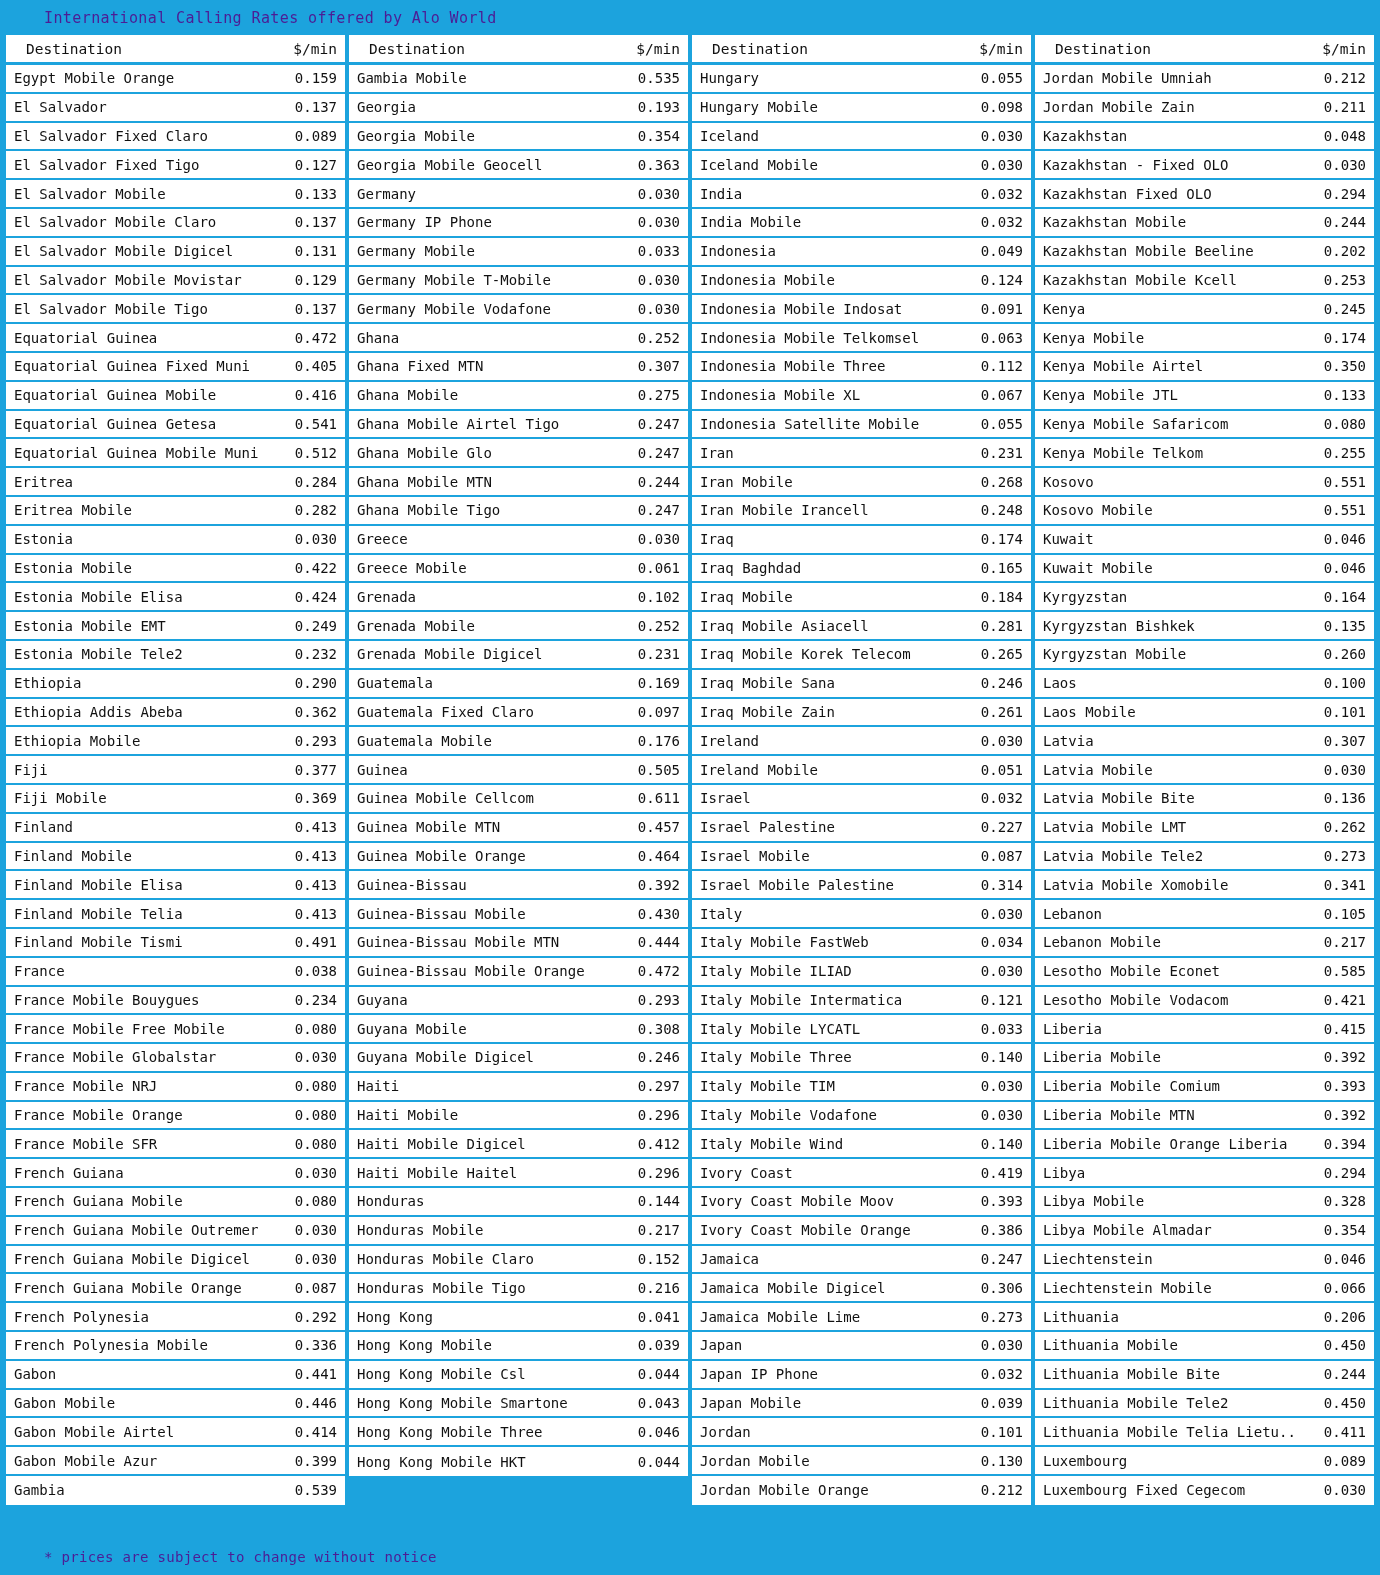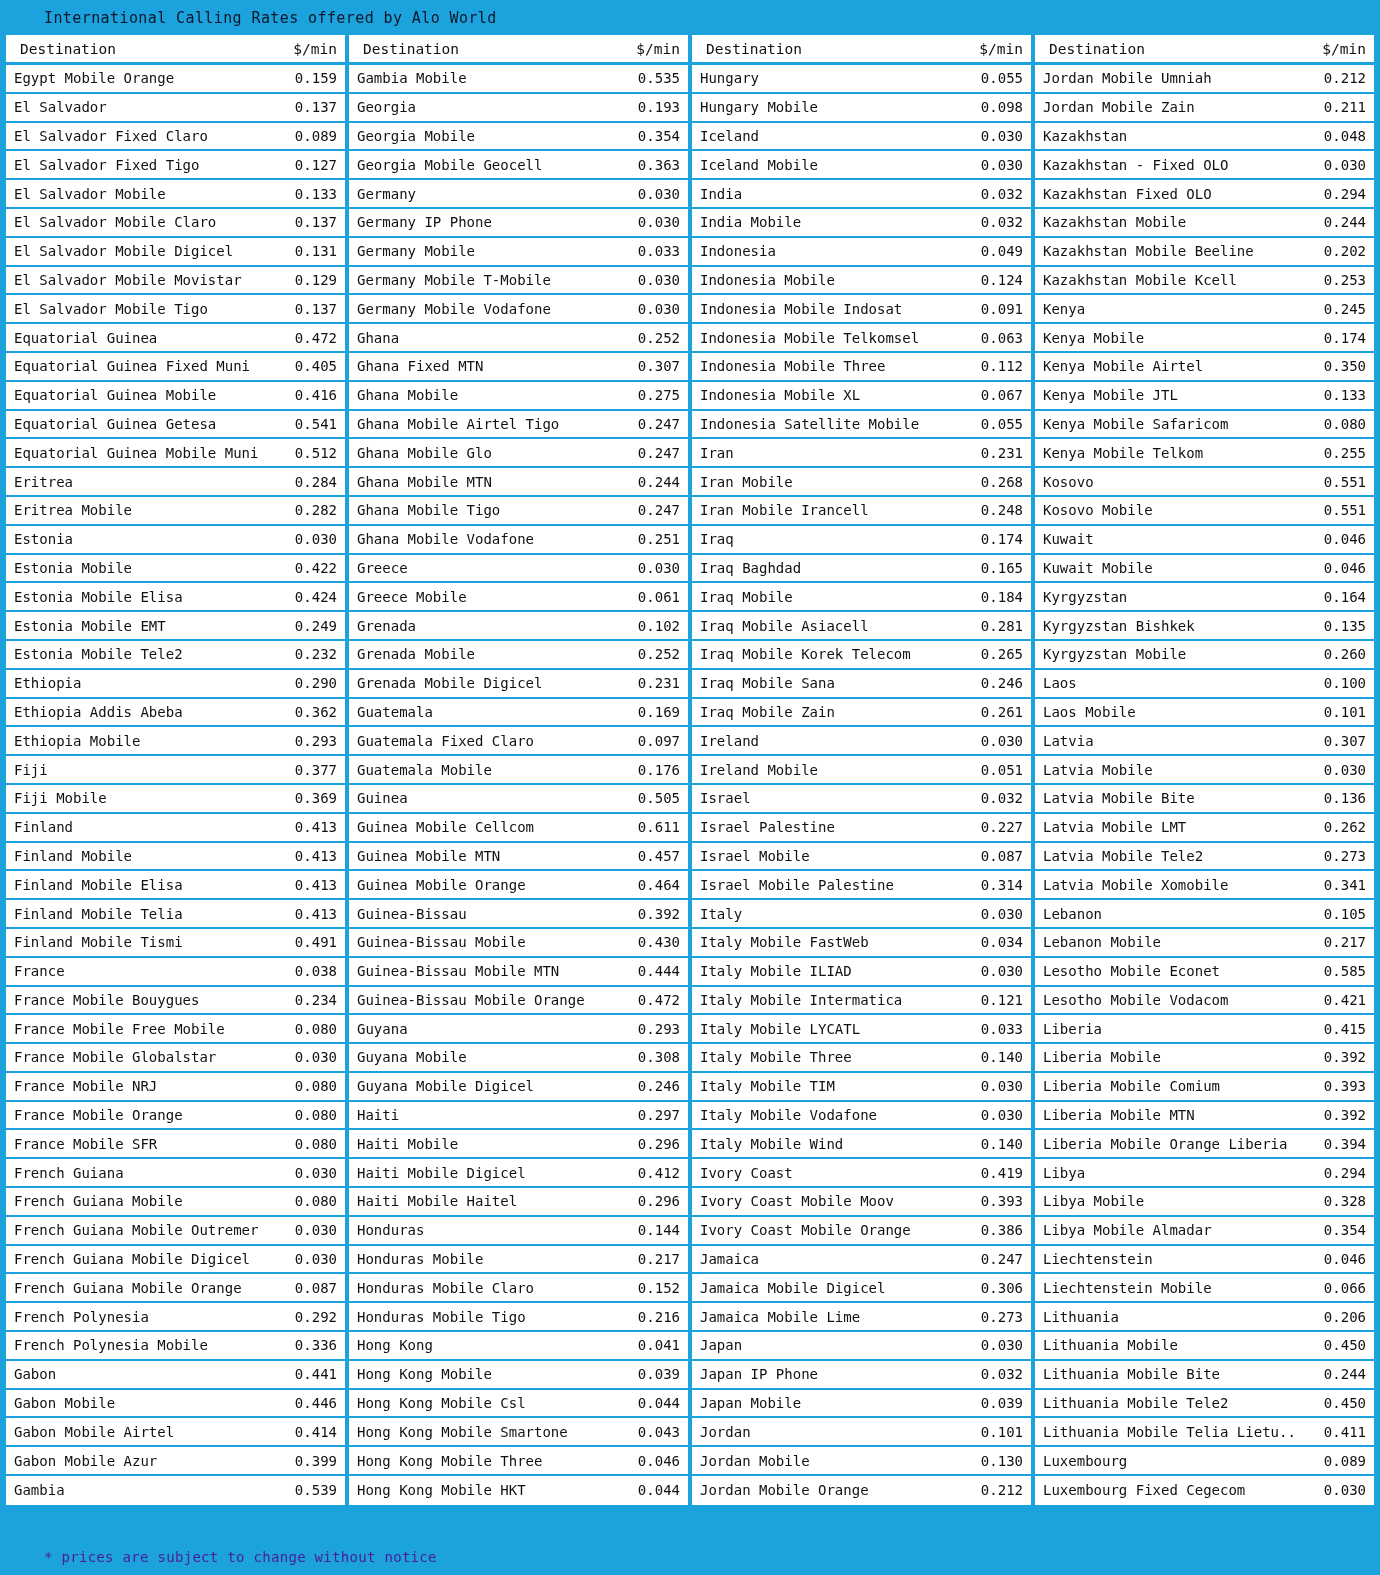--- a/index.html
+++ b/index.html
@@ -15,21 +15,21 @@
   }
   .page {
     width: 1380px;
     height: 1575px;
     background: #1ca3dd;
     box-sizing: border-box;
     display: flex;
     flex-direction: column;
   }
   .title {
-    color: #0f172a;
+    color: #4c1d95;
     font-size: 15px;
     padding: 9px 0 8px 44px;
     letter-spacing: 0.4px;
     white-space: nowrap;
   }
   .grid {
     flex: 1 1 auto;
     display: flex;
     flex-direction: row;
     padding: 0 6px;
@@ -69,21 +69,21 @@
     white-space: nowrap;
     overflow: hidden;
     text-overflow: clip;
   }
   .c-rate {
     flex: 0 0 66px;
     text-align: right;
     padding-right: 8px;
     white-space: nowrap;
   }
-  .head-row .c-dest { padding-left: 14px; }
+  .head-row .c-dest { padding-left: 20px; }
   .footer {
     color: #4c1d95;
     font-size: 14px;
     padding: 10px 0 10px 44px;
     letter-spacing: 0.3px;
     white-space: nowrap;
   }
 </style>
 </head>
 <body>
@@ -362,24 +362,20 @@
         </div>
         <div class="row">
           <div class="c-dest">Ghana Mobile MTN</div>
           <div class="c-rate">0.244</div>
         </div>
         <div class="row">
           <div class="c-dest">Ghana Mobile Tigo</div>
           <div class="c-rate">0.247</div>
         </div>
         <div class="row">
-          <div class="c-dest">Ghana Mobile Vodafone</div>
-          <div class="c-rate">0.251</div>
-        </div>
-        <div class="row">
           <div class="c-dest">Greece</div>
           <div class="c-rate">0.030</div>
         </div>
         <div class="row">
           <div class="c-dest">Greece Mobile</div>
           <div class="c-rate">0.061</div>
         </div>
         <div class="row">
           <div class="c-dest">Grenada</div>
           <div class="c-rate">0.102</div>

